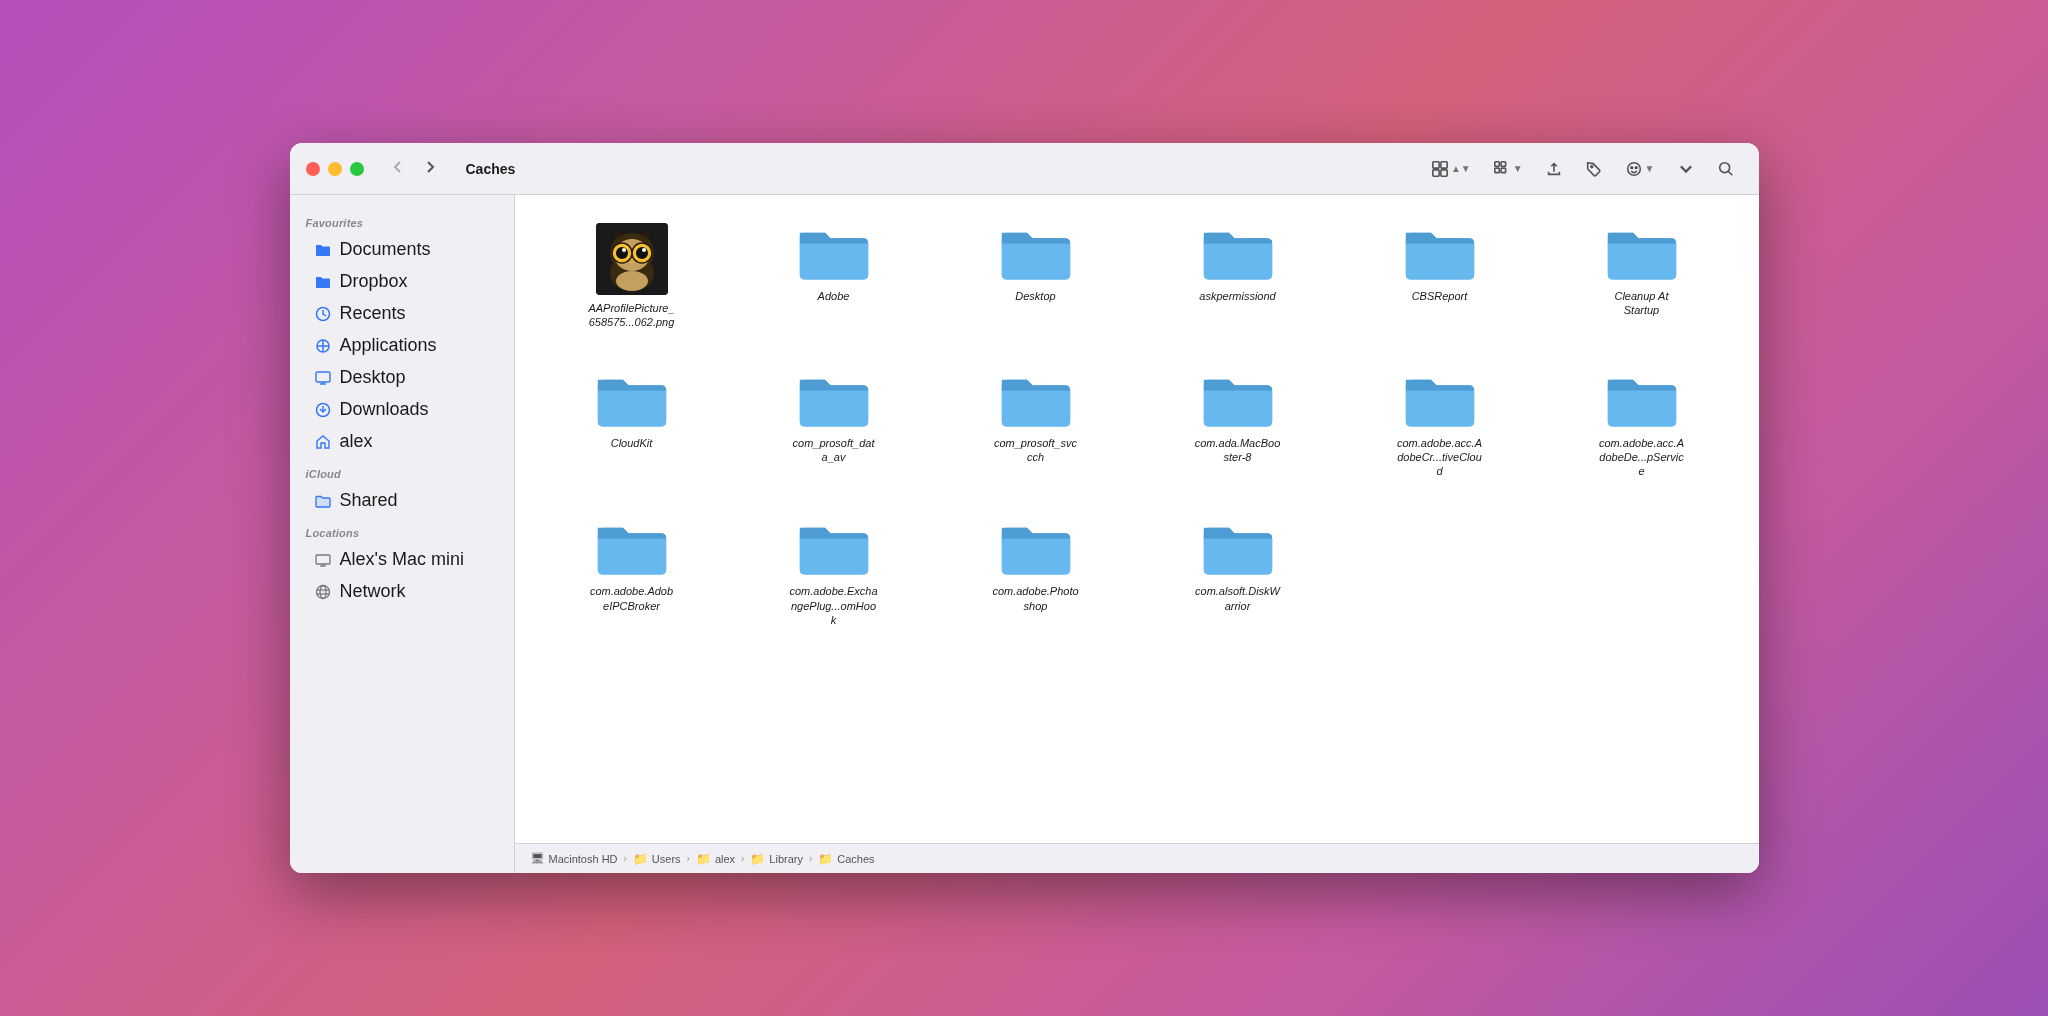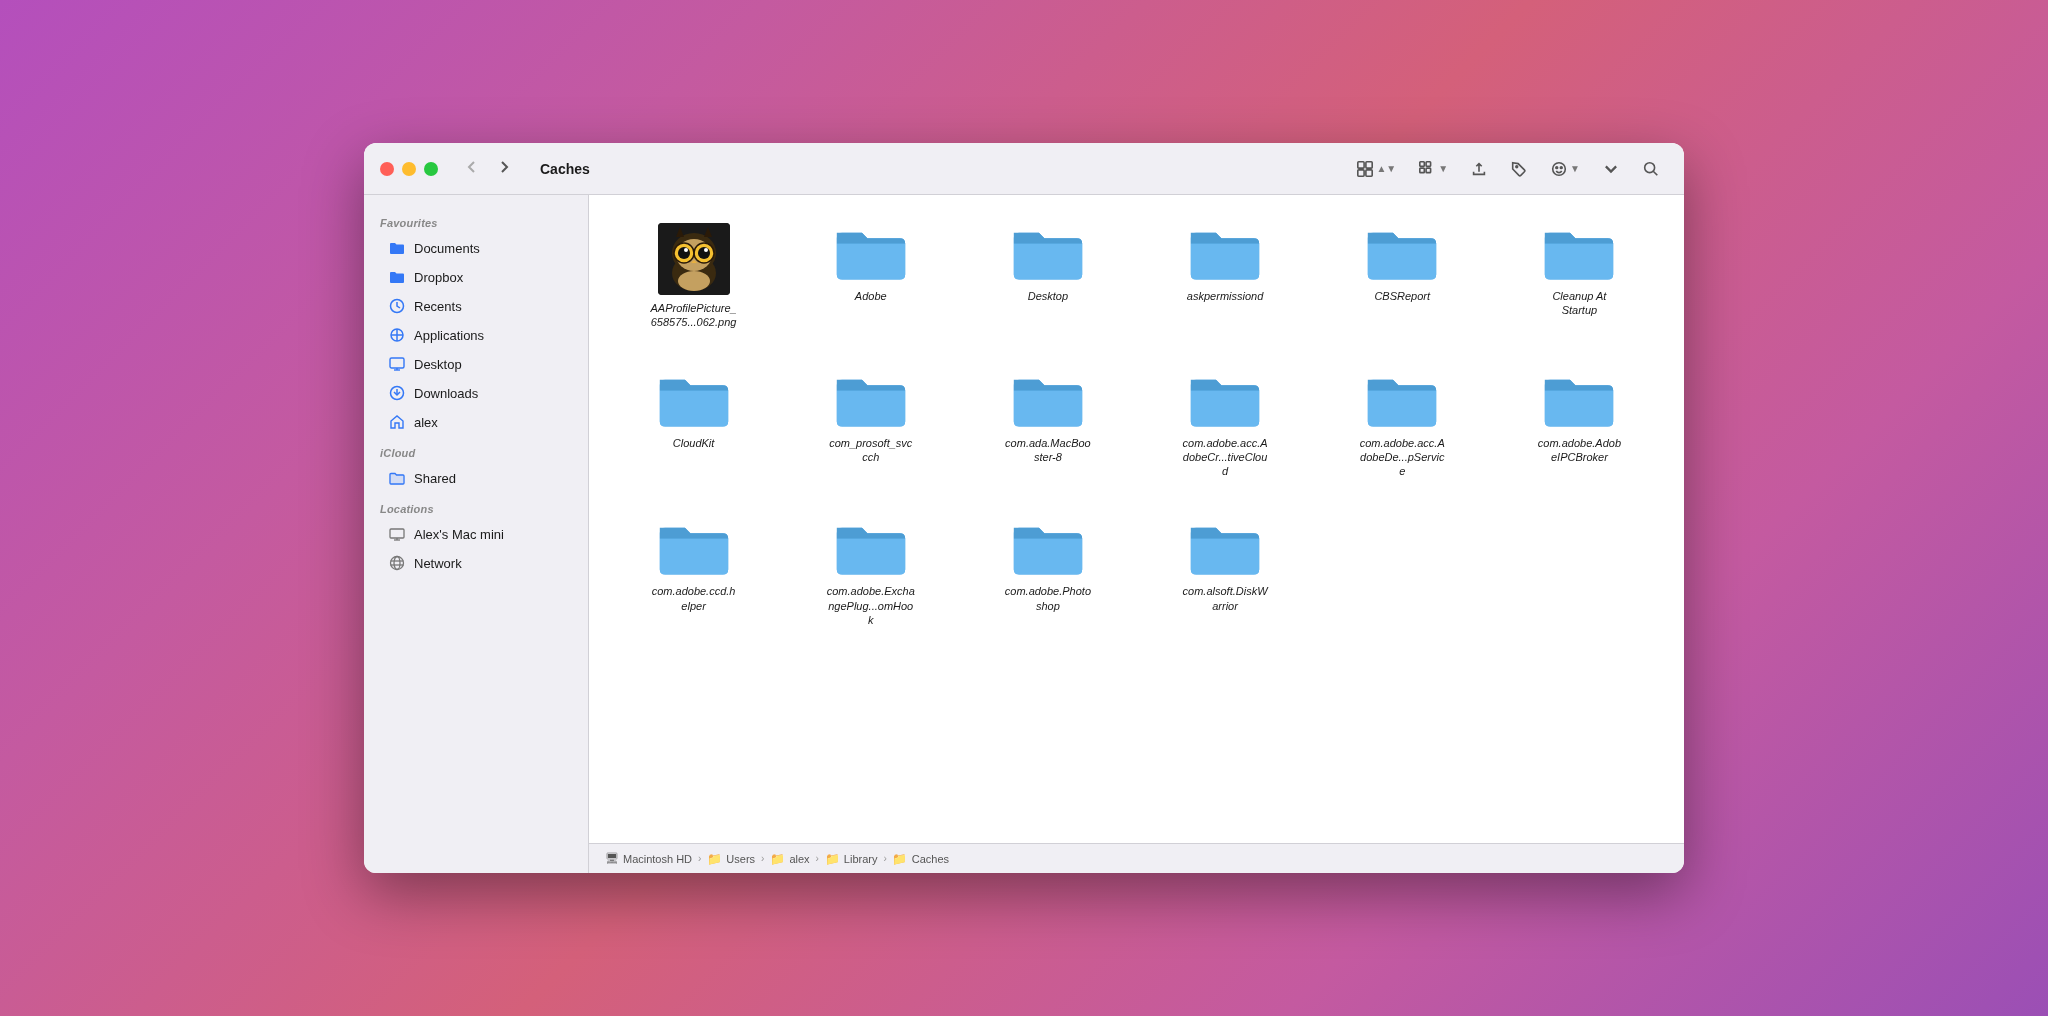--- a/index.html
+++ b/index.html
@@ -9,21 +9,21 @@
       height: 1016px;
       background: linear-gradient(135deg, #b44fbc 0%, #c45aa0 25%, #d4607a 50%, #c45aa0 75%, #9b4fb5 100%);
       display: flex;
       align-items: center;
       justify-content: center;
       font-family: -apple-system, BlinkMacSystemFont, "SF Pro Text", "Helvetica Neue", sans-serif;
       overflow: hidden;
     }
 
     .finder-window {
-      width: 1320px;
+      width: 1469px;
       height: 730px;
       background: #fff;
       border-radius: 12px;
       box-shadow: 0 20px 60px rgba(0,0,0,0.4);
       display: flex;
       flex-direction: column;
       overflow: hidden;
     }
 
     
@@ -145,21 +145,21 @@
     }
 
     .sidebar-item {
       display: flex;
       align-items: center;
       gap: 8px;
       padding: 5px 16px;
       cursor: pointer;
       border-radius: 6px;
       margin: 1px 8px;
-      font-size: 13px;
+      font-size: 18px;
       color: #1a1a1a;
     }
 
     .sidebar-icon {
       width: 18px;
       height: 18px;
       display: flex;
       align-items: center;
       justify-content: center;
       flex-shrink: 0;
@@ -550,20 +550,28 @@
 
           <div class="file-item">
             <svg class="folder-svg" viewBox="0 0 80 65">
               <path d="M2 16 Q2 10 8 10 L30 10 L36 16 L72 16 Q78 16 78 22 L78 56 Q78 62 72 62 L8 62 Q2 62 2 56 Z" fill="#5aadeb"></path>
               <path d="M2 22 L78 22 L78 56 Q78 62 72 62 L8 62 Q2 62 2 56 Z" fill="#68b8f0"></path>
               <path d="M2 10 L30 10 L36 16 L72 16 Q78 16 78 22 L2 22 Z" fill="#4d9dd4"></path>
             </svg>
             <span class="file-label">CloudKit</span>
           </div>
 
+          <div class="file-item">
+            <svg class="folder-svg" viewBox="0 0 80 65">
+              <path d="M2 16 Q2 10 8 10 L30 10 L36 16 L72 16 Q78 16 78 22 L78 56 Q78 62 72 62 L8 62 Q2 62 2 56 Z" fill="#5aadeb"></path>
+              <path d="M2 22 L78 22 L78 56 Q78 62 72 62 L8 62 Q2 62 2 56 Z" fill="#68b8f0"></path>
+              <path d="M2 10 L30 10 L36 16 L72 16 Q78 16 78 22 L2 22 Z" fill="#4d9dd4"></path>
+            </svg>
+            <span class="file-label">com_prosoft_dat<br>a_av</span>
+          </div>
 
           <div class="file-item">
             <svg class="folder-svg" viewBox="0 0 80 65">
               <path d="M2 16 Q2 10 8 10 L30 10 L36 16 L72 16 Q78 16 78 22 L78 56 Q78 62 72 62 L8 62 Q2 62 2 56 Z" fill="#5aadeb"></path>
               <path d="M2 22 L78 22 L78 56 Q78 62 72 62 L8 62 Q2 62 2 56 Z" fill="#68b8f0"></path>
               <path d="M2 10 L30 10 L36 16 L72 16 Q78 16 78 22 L2 22 Z" fill="#4d9dd4"></path>
             </svg>
             <span class="file-label">com_prosoft_svc<br>cch</span>
           </div>
 
@@ -596,28 +604,20 @@
 
           <div class="file-item">
             <svg class="folder-svg" viewBox="0 0 80 65">
               <path d="M2 16 Q2 10 8 10 L30 10 L36 16 L72 16 Q78 16 78 22 L78 56 Q78 62 72 62 L8 62 Q2 62 2 56 Z" fill="#5aadeb"></path>
               <path d="M2 22 L78 22 L78 56 Q78 62 72 62 L8 62 Q2 62 2 56 Z" fill="#68b8f0"></path>
               <path d="M2 10 L30 10 L36 16 L72 16 Q78 16 78 22 L2 22 Z" fill="#4d9dd4"></path>
             </svg>
             <span class="file-label">com.adobe.Adob<br>eIPCBroker</span>
           </div>
 
-          <div class="file-item">
-            <svg class="folder-svg" viewBox="0 0 80 65">
-              <path d="M2 16 Q2 10 8 10 L30 10 L36 16 L72 16 Q78 16 78 22 L78 56 Q78 62 72 62 L8 62 Q2 62 2 56 Z" fill="#5aadeb"></path>
-              <path d="M2 22 L78 22 L78 56 Q78 62 72 62 L8 62 Q2 62 2 56 Z" fill="#68b8f0"></path>
-              <path d="M2 10 L30 10 L36 16 L72 16 Q78 16 78 22 L2 22 Z" fill="#4d9dd4"></path>
-            </svg>
-            <span class="file-label">com.adobe.ccd.h<br>elper</span>
-          </div>
 
           <div class="file-item">
             <svg class="folder-svg" viewBox="0 0 80 65">
               <path d="M2 16 Q2 10 8 10 L30 10 L36 16 L72 16 Q78 16 78 22 L78 56 Q78 62 72 62 L8 62 Q2 62 2 56 Z" fill="#5aadeb"></path>
               <path d="M2 22 L78 22 L78 56 Q78 62 72 62 L8 62 Q2 62 2 56 Z" fill="#68b8f0"></path>
               <path d="M2 10 L30 10 L36 16 L72 16 Q78 16 78 22 L2 22 Z" fill="#4d9dd4"></path>
             </svg>
             <span class="file-label">com.adobe.Excha<br>ngePlug...omHook</span>
           </div>
 

